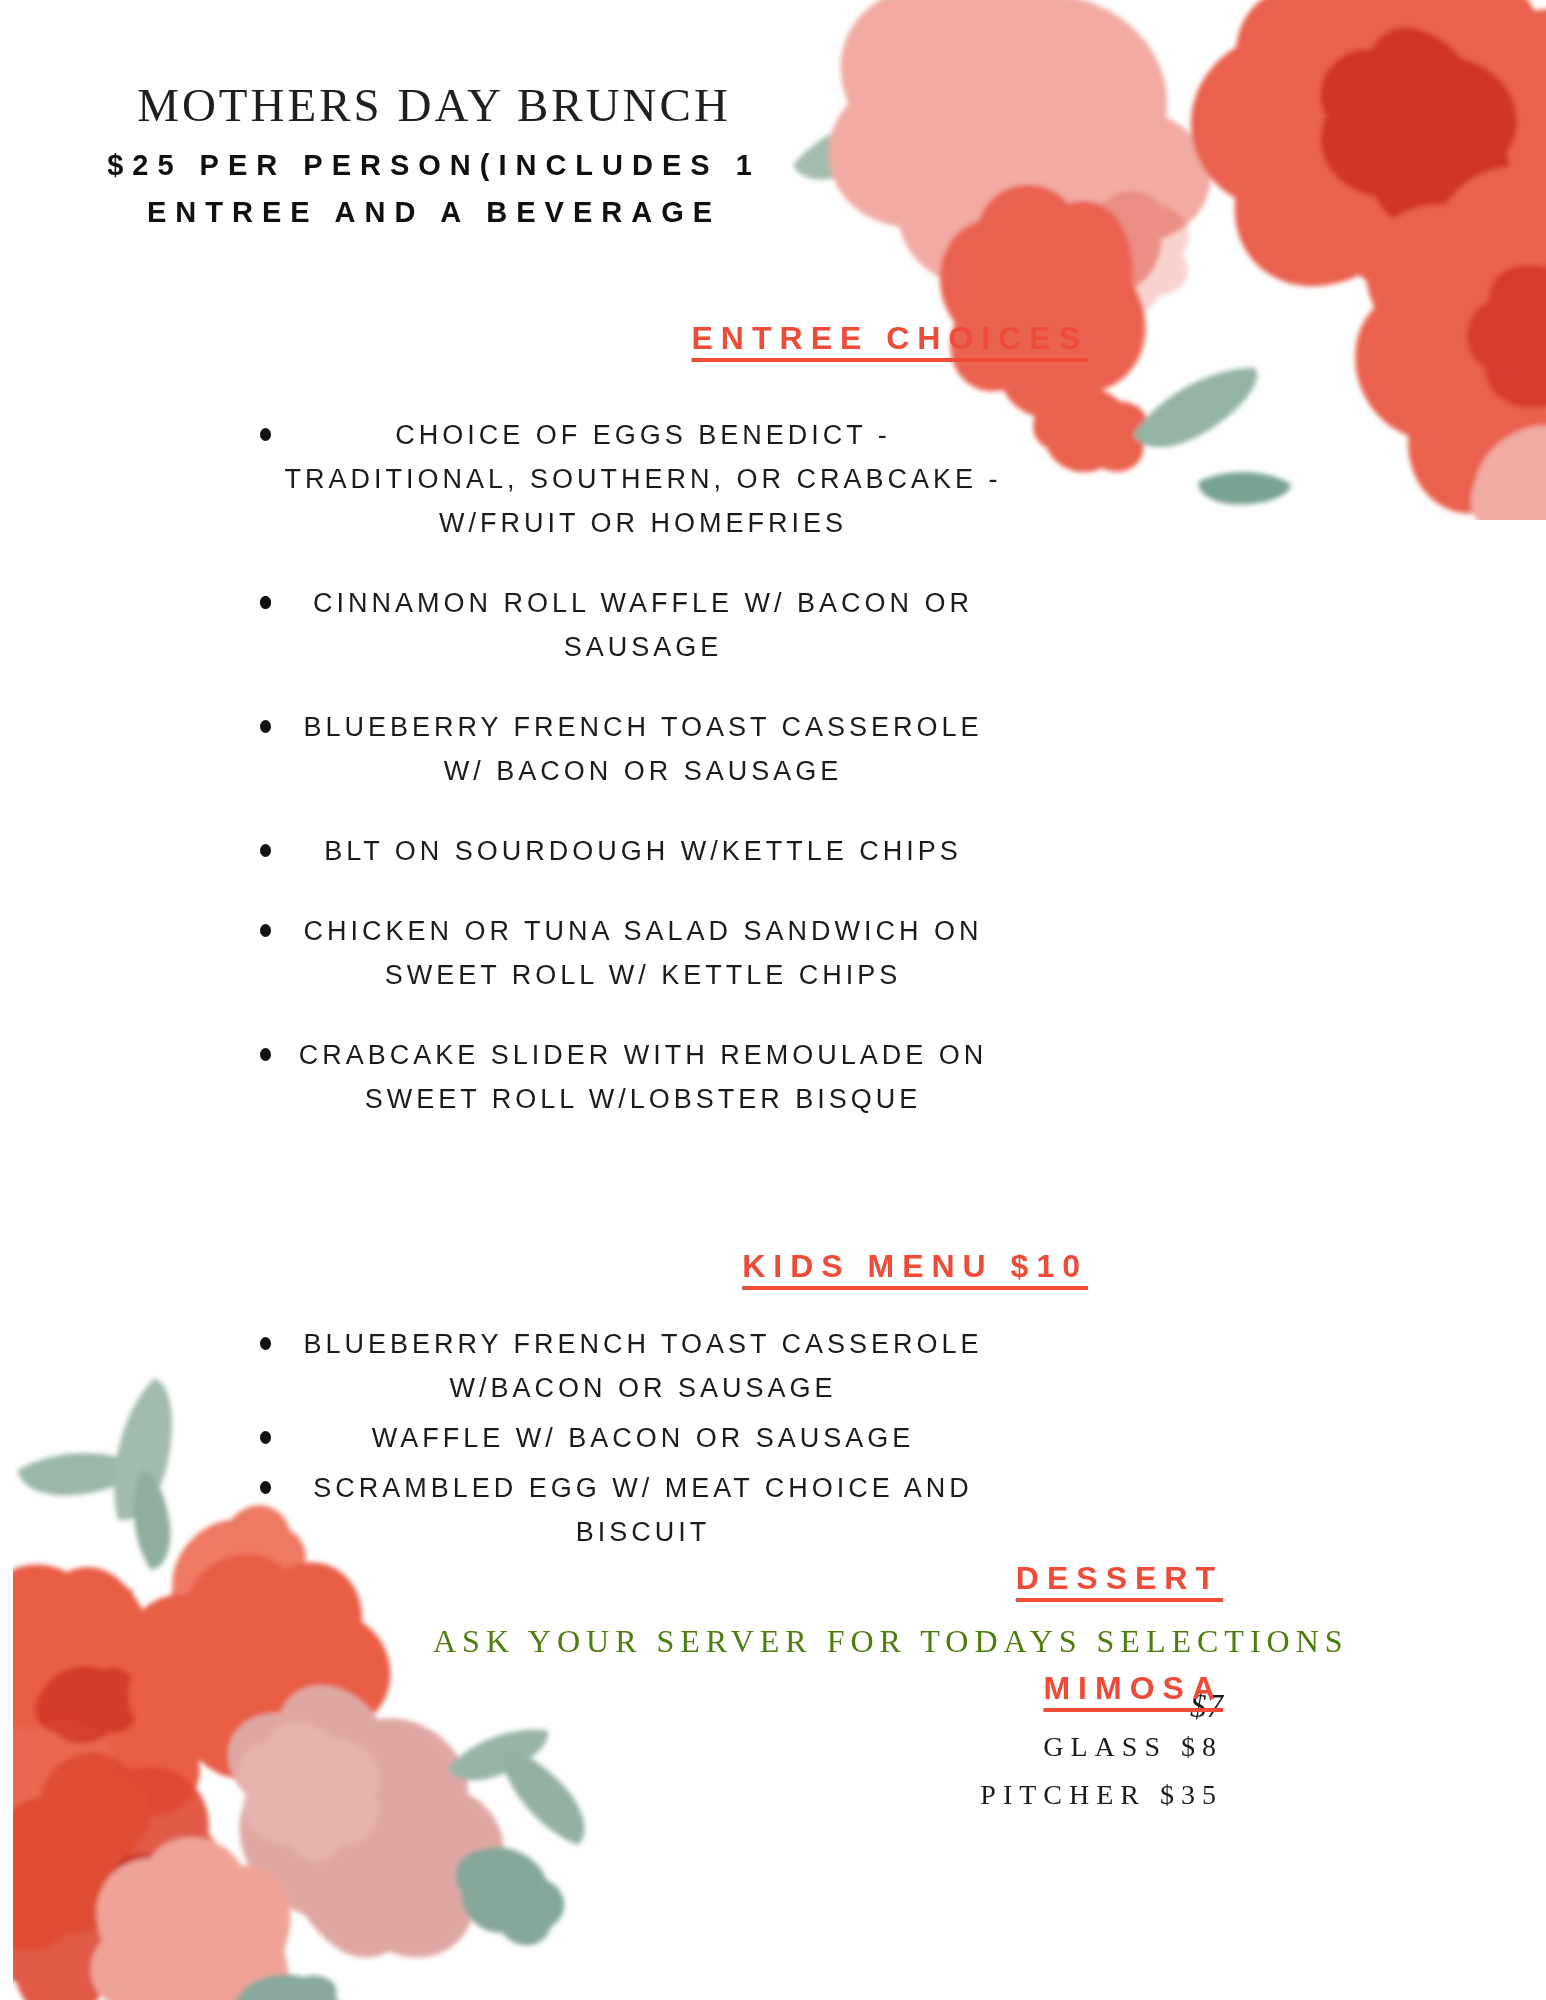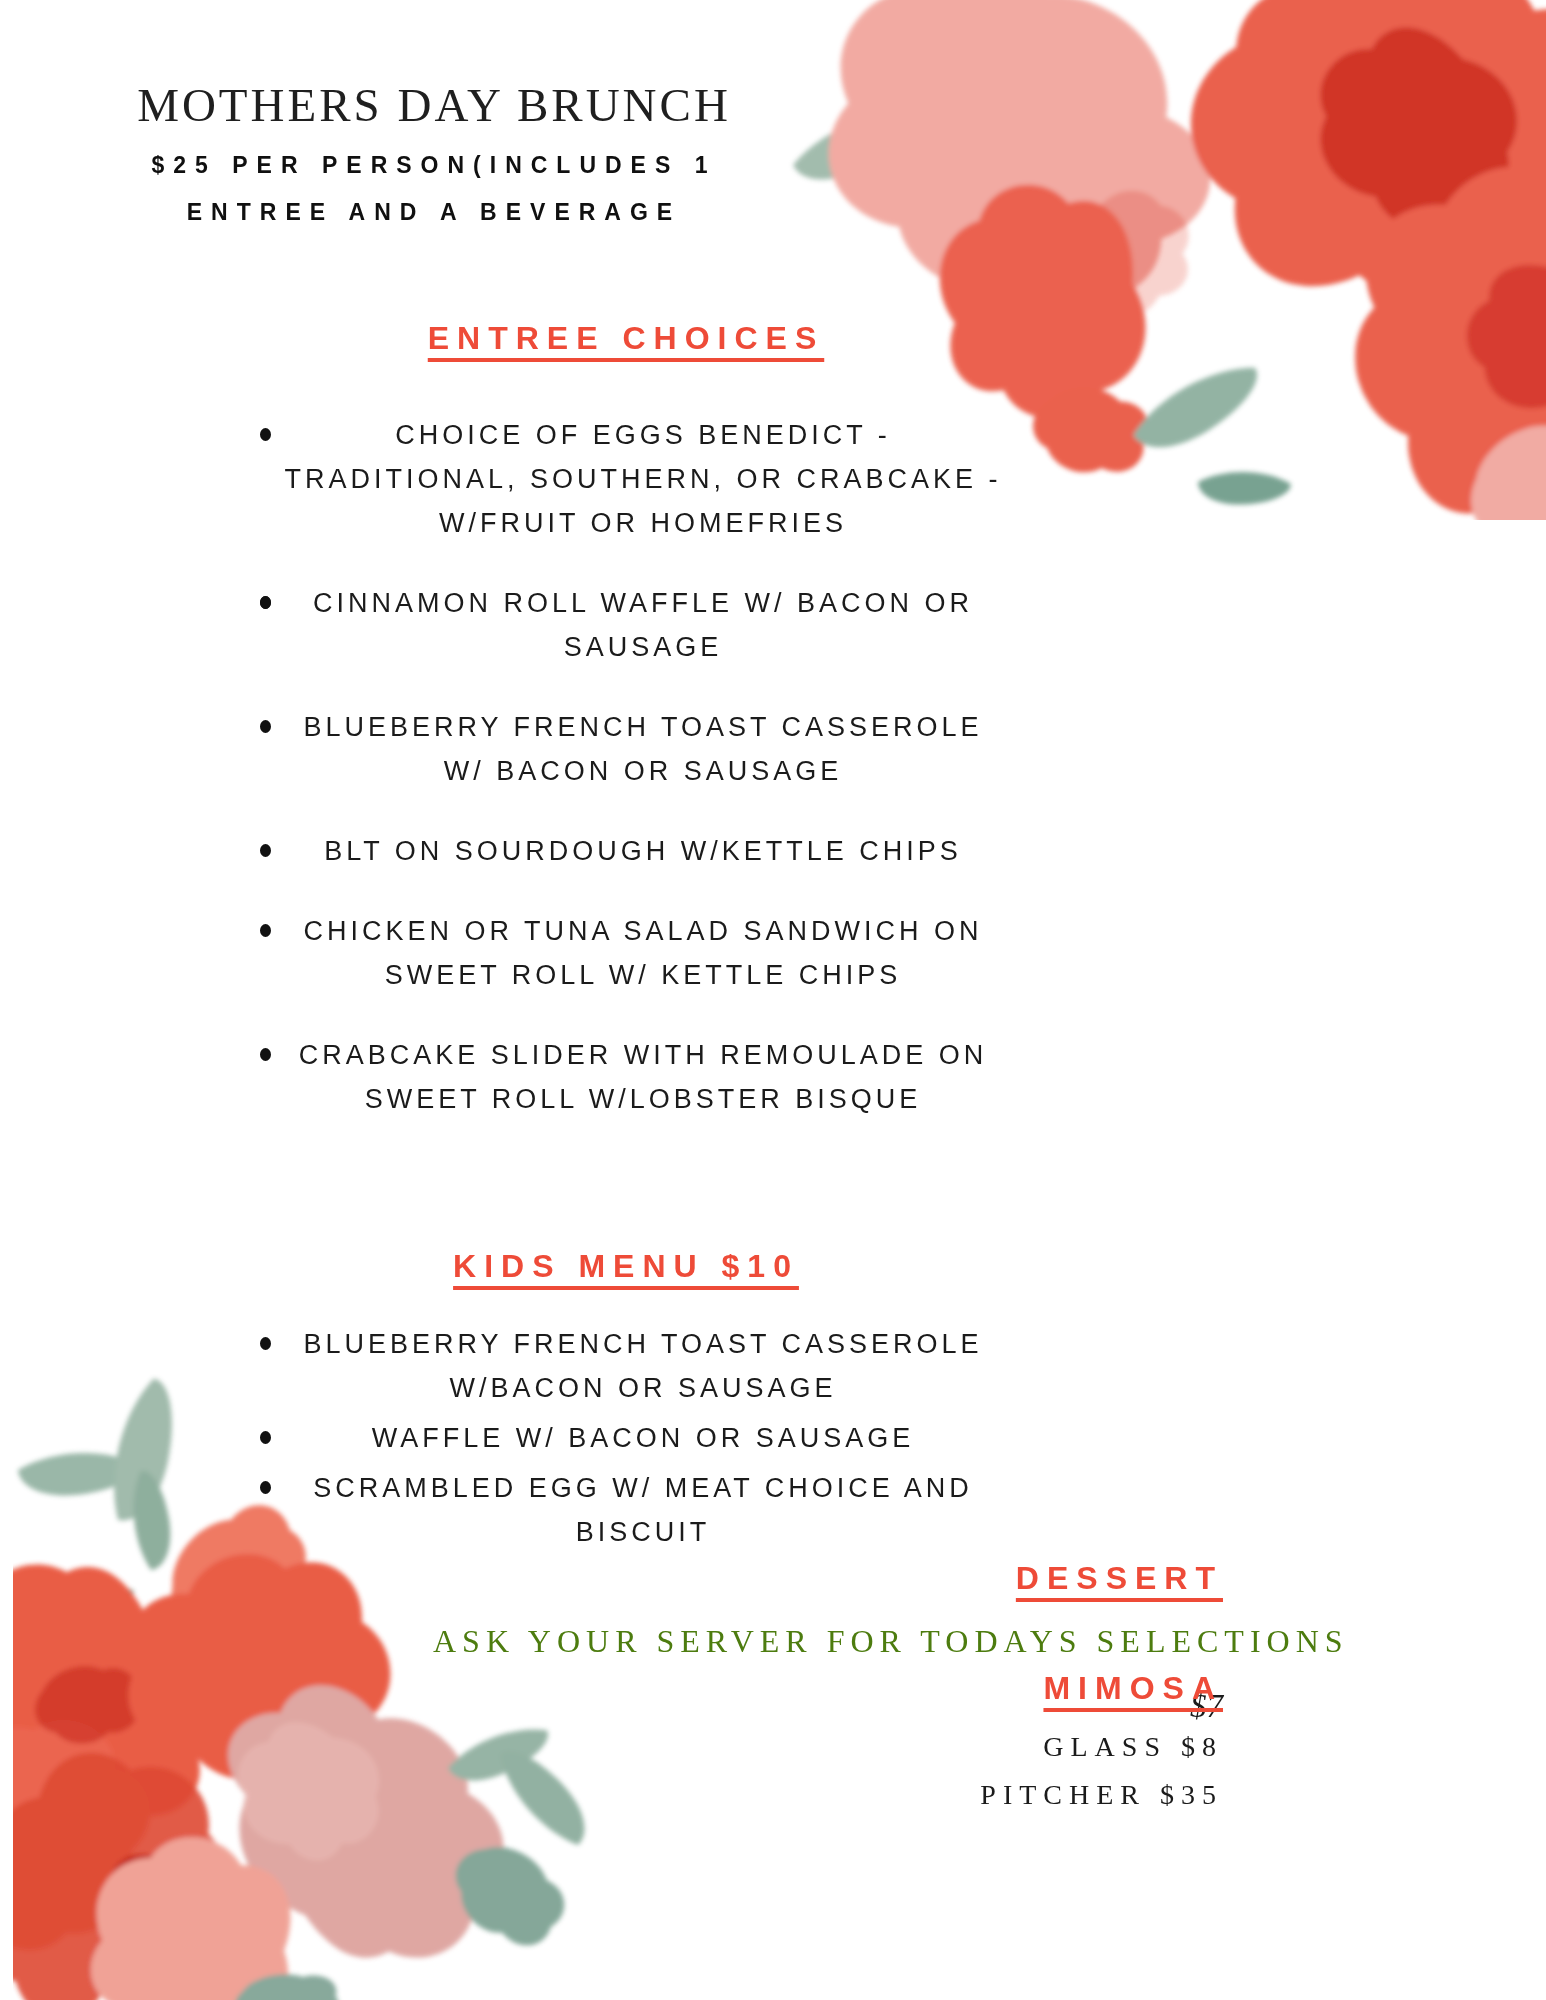--- a/index.html
+++ b/index.html
@@ -27,38 +27,38 @@
     font-weight:400;
     font-size:47px;
     letter-spacing:3px;
     color:#1f1f1f;
     white-space:nowrap;
   }
   .subtitle{
     margin-top:10px;
     font-family:"Liberation Sans", sans-serif;
     font-weight:700;
-    font-size:23px;
+    font-size:29px;
     letter-spacing:9px;
     line-height:47px;
     color:#101010;
   }
   
   .red-heading{
     font-family:"Liberation Sans", sans-serif;
     font-weight:700;
     font-size:32px;
     letter-spacing:8px;
     color:#EE4B38;
     text-decoration:underline;
     text-decoration-thickness:4px;
     text-underline-offset:9px;
     white-space:nowrap;
   }
-  .section-head{position:absolute;left:168px;width:890px;text-align:center;}
+  .section-head{position:absolute;left:185px;width:890px;text-align:right;}
   .head-entrees{top:320px;}
   .head-kids{top:1248px;}
 
   
   .menu-list{
     position:absolute;left:185px;width:890px;
     list-style:none;margin:0;padding:0;
   }
   .list-entrees{top:413px;}
   .list-kids{top:1322px;}

